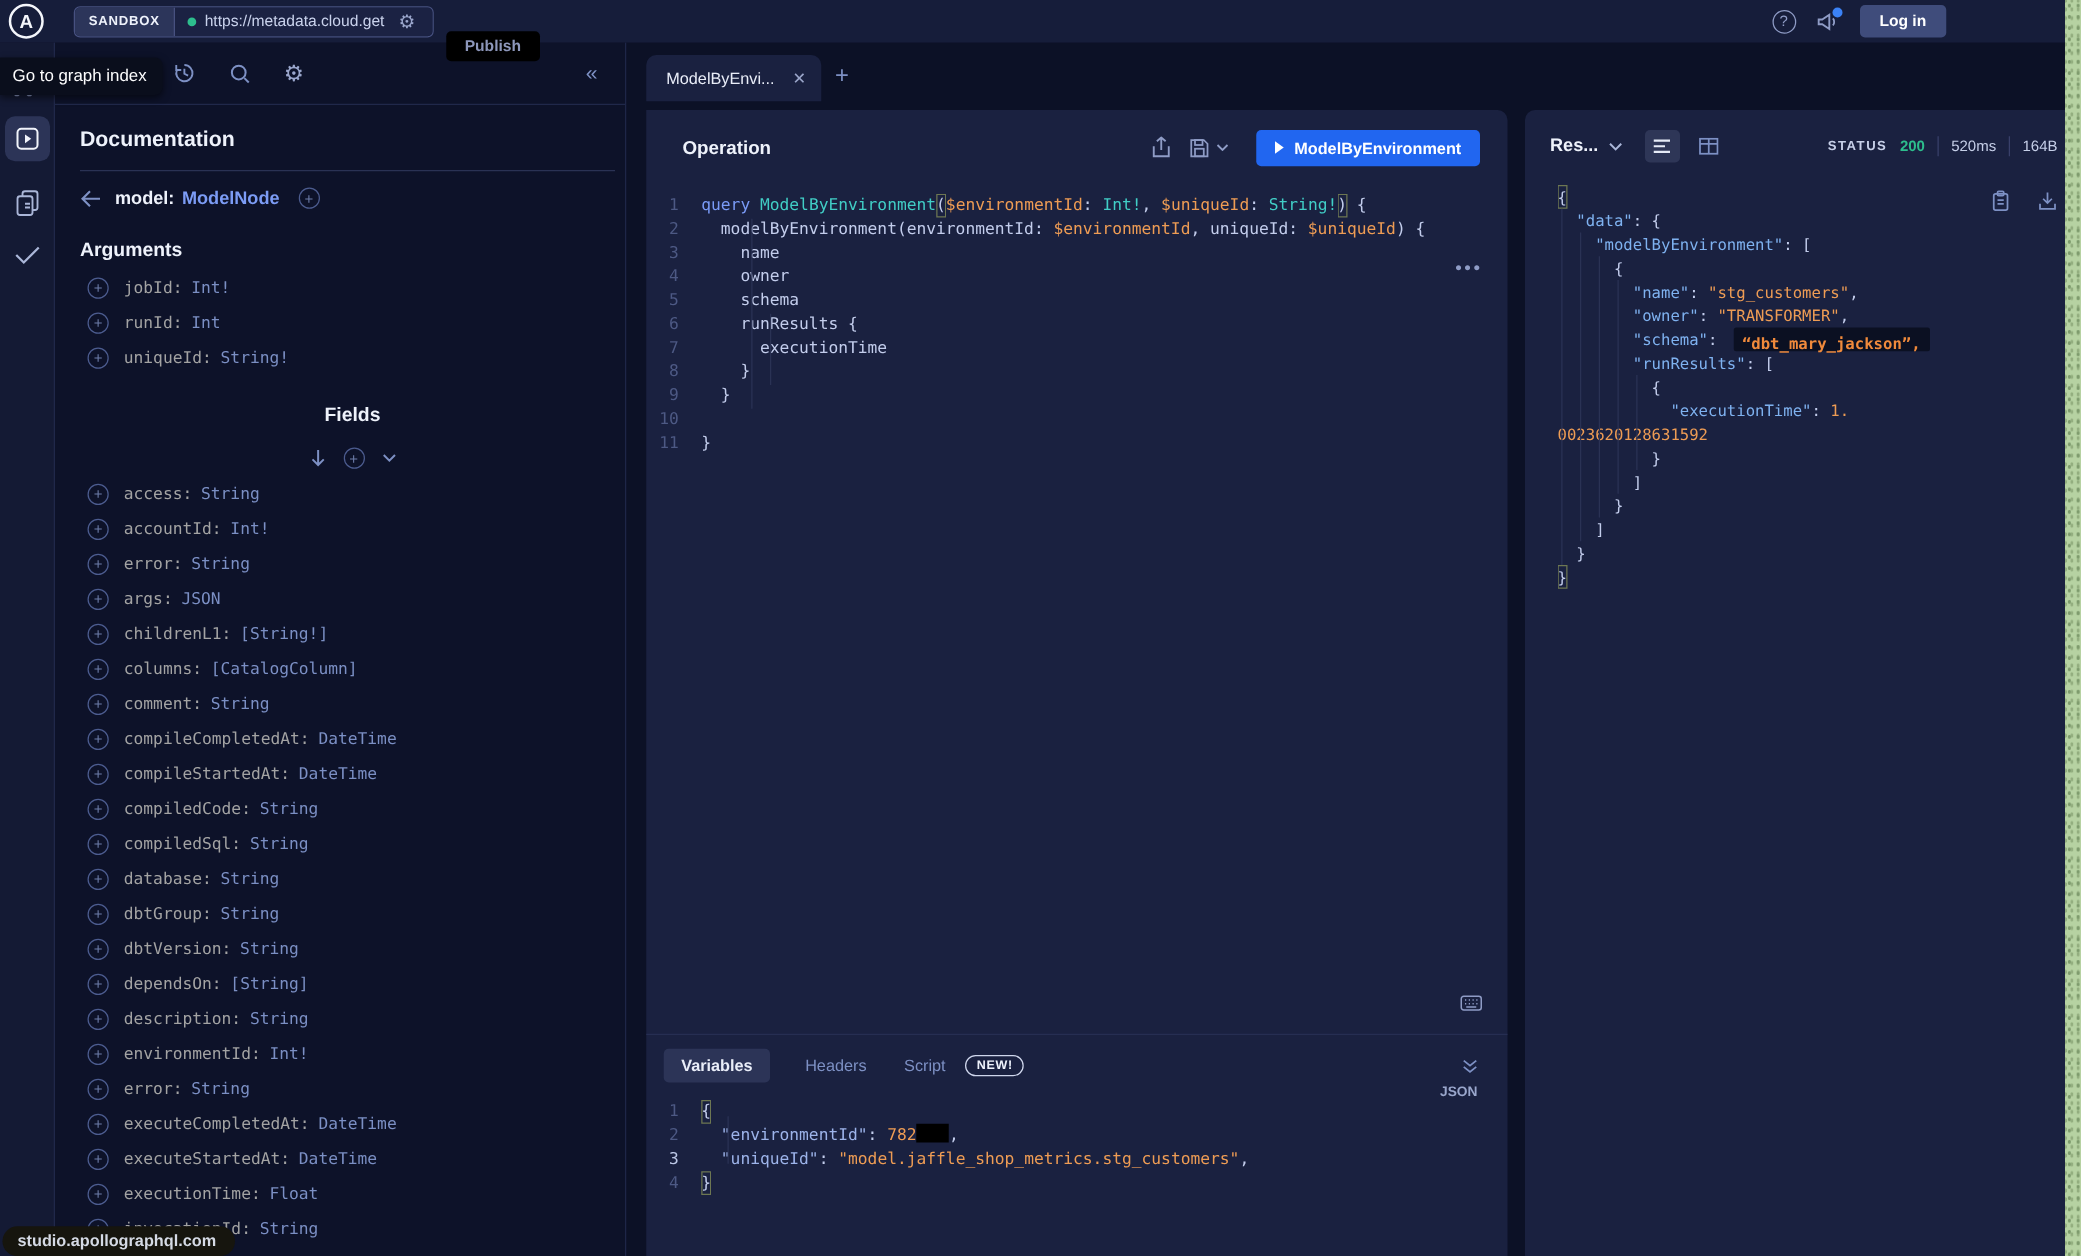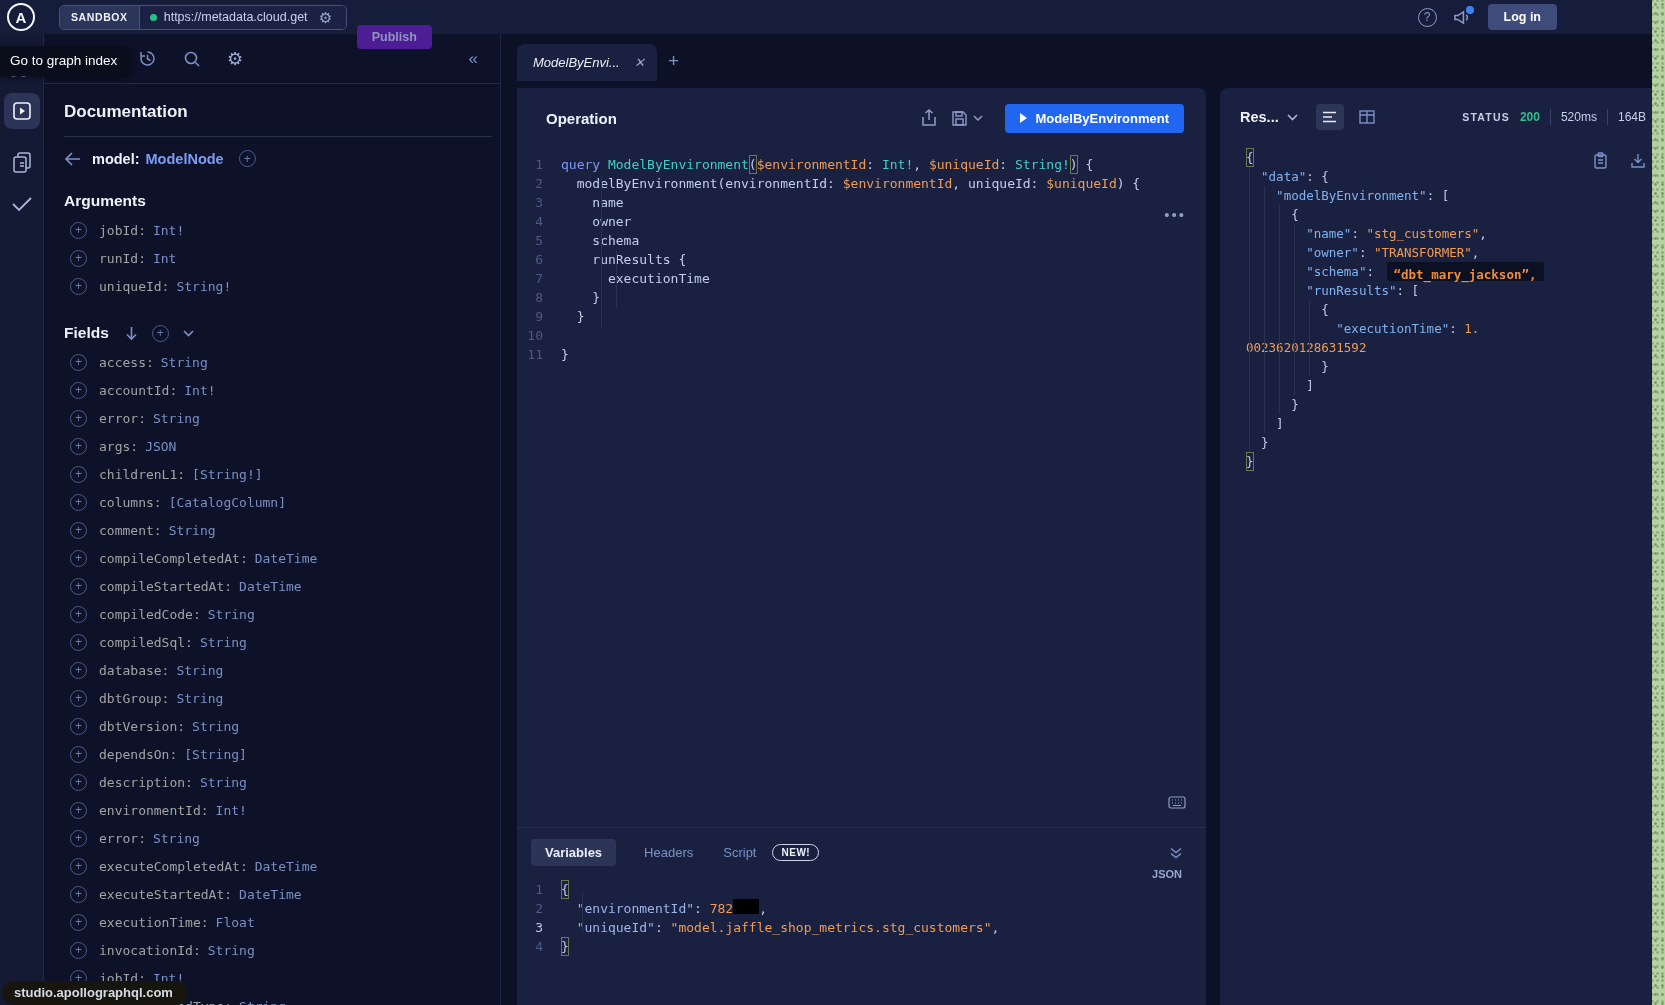--- a/index.html
+++ b/index.html
@@ -20,21 +20,21 @@
     font-weight:bold; font-size:15px; color:#f4f6fb; background:#161d3a; }
   .url-group { display:flex; height:25px; margin-left:24px; border:1px solid #475180;
     border-radius:5px; overflow:hidden; }
   .sandbox-chip { background:#2c355a; display:flex; align-items:center; padding:0 11px;
     font-size:10.5px; font-weight:bold; letter-spacing:.6px; color:#eef2fb;
     border-right:1px solid #475180; }
   .url-box { background:#1b2243; display:flex; align-items:center; gap:7px; padding:0 7px 0 10px; width:206px; }
   .green-dot { width:7px; height:7px; border-radius:50%; background:#2dbe8d; flex:none; }
   .url-text { font-size:12.5px; color:#c9d2ec; white-space:nowrap; overflow:hidden; width:148px; }
   .gear-glyph { color:#9aa6cc; font-size:15px; line-height:1; cursor:default; }
-  .publish-btn { margin-left:10px; background:#4c1d95; color:#8d97bb; font-size:12.5px;
+  .publish-btn { margin-left:10px; background:#000000; color:#8d97bb; font-size:12.5px;
     font-weight:bold; padding:5px 15px; border-radius:4px; border:none;margin-top:40px; }
   .topbar-spacer { flex:1; }
   .help-circle { width:19px; height:19px; border:1.5px solid #8f9cc6; border-radius:50%;
     color:#8f9cc6; font-size:12px; display:flex; align-items:center; justify-content:center; margin-right:16px; }
   .mega-wrap { position:relative; margin-right:16px; color:#8f9cc6; }
   .mega-dot { position:absolute; right:-2px; top:-3px; width:8px; height:8px; border-radius:50%; background:#3b82f6; }
   .login-btn { background:#3f4c7b; color:#fff; font-size:12.5px; font-weight:bold;
     padding:6px 16px; border-radius:4px; border:none; margin-right:108px;text-align:center; }
 
   
@@ -53,32 +53,32 @@
   .tb-ic { margin-left:26px; }
   .collapse-left { margin-left:auto; margin-right:22px; font-size:17px; color:#7d90c4; }
   .doc { padding:18px 0 0 20px; }
   .doc-title { font-size:17px; font-weight:bold; color:#eef2fb; }
   .doc-divider { height:1px; background:#2a3254; margin:14px 8px 0 0; }
   .model-row { display:flex; align-items:center; gap:11px; margin-top:13px; }
   .back-arrow { color:#7d90c4; }
   .model-field { font-size:14.5px; font-weight:bold; color:#eef2fb; }
   .model-type { font-size:14.5px; font-weight:bold; color:#7c9cf5; margin-left:-5px; }
   .sec-title { font-size:15.5px; font-weight:bold; color:#eef2fb; margin-top:25px; }
-  .fields-head { display:flex; align-items:center; gap:16px; margin-top:24px; }
+  .fields-head { display:flex; align-items:center; gap:16px; margin-top:24px;flex-direction:column; }
   .fields-ctl { color:#7d90c4; display:flex; align-items:center; gap:14px; }
   .doc-list { margin-top:6px; }
   .doc-row { height:28px; display:flex; align-items:center; gap:12px; }
   .plus-circle { width:17px; height:17px; border:1.2px solid #4c5c8f; border-radius:50%;
     color:#6c7ca8; font-size:12px; display:flex; align-items:center; justify-content:center; flex:none; margin-left:6px; }
   .f-name { font-family:"DejaVu Sans Mono", monospace; font-size:13px; color:#a3a3a3; }
   .f-type { font-family:"DejaVu Sans Mono", monospace; font-size:13px; color:#7b8fc4; margin-left:-5px; }
 
   
   .tab { position:absolute; left:517px; top:44px; width:140px; height:37px; background:#1a2140;
-    border-radius:8px 8px 0 0; display:flex; align-items:center; padding:0 12px 0 16px; z-index:2;font-style:italic; }
+    border-radius:8px 8px 0 0; display:flex; align-items:center; padding:0 12px 0 16px; z-index:2; }
   .tab-title { font-size:13px; color:#e9edf8; flex:1; white-space:nowrap; overflow:hidden; }
   .tab-close { color:#9aa5c9; font-size:13px; margin-left:6px; }
   .new-tab { position:absolute; left:668px; top:50px; color:#7d90c4; font-size:19px; }
 
   
   .op-card { position:absolute; left:517px; top:88px; width:689px; height:917px;
     background:#1a2140; border-radius:0 8px 0 0; }
   .op-header { height:60px; display:flex; align-items:center; padding:0 22px 0 29px; }
   .op-title { font-size:15px; font-weight:bold; color:#eef2fb; }
   .op-actions { margin-left:auto; display:flex; align-items:center; gap:14px; color:#8f9cc6; }

